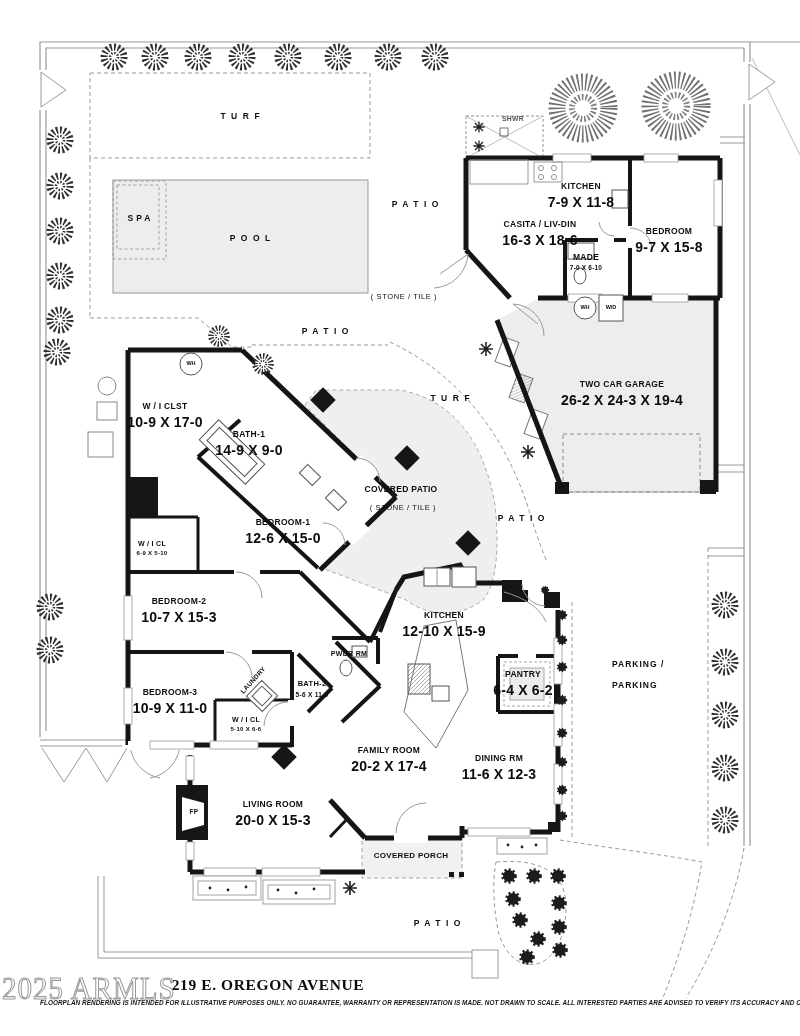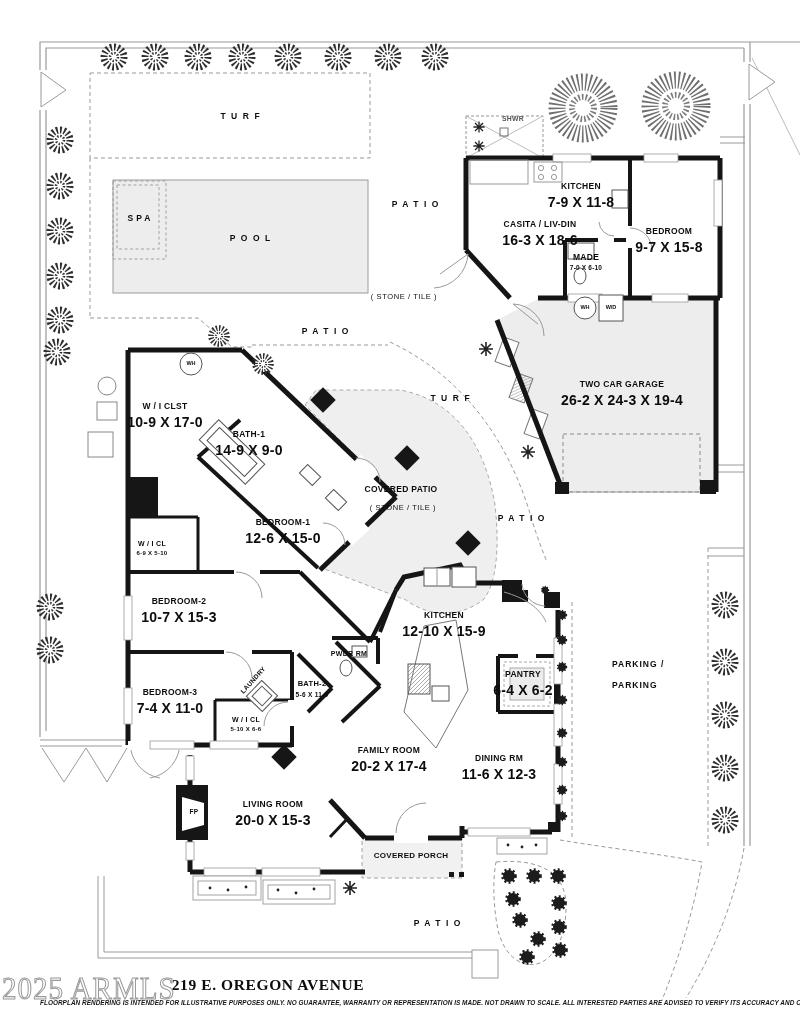--- a/index.html
+++ b/index.html
@@ -417,21 +417,21 @@
 <div class="lbl" style="left:349px;top:654px;font-size:7px">PWDR RM</div>
 <div class="lbl" style="left:523px;top:684px">
   <div>PANTRY</div>
   <div class="dim">6-4 X 6-2</div>
 </div>
 <div class="lbl left" style="left:612px;top:658px;letter-spacing:1px">PARKING  /</div>
 <div class="lbl left" style="left:612px;top:679px;letter-spacing:1px">PARKING</div>
 
 <div class="lbl" style="left:170px;top:702px">
   <div>BEDROOM-3</div>
-  <div class="dim">7-4  X  11-0</div>
+  <div class="dim">10-9  X  11-0</div>
 </div>
 <div class="lbl" style="left:246px;top:724px">
   <div style="font-size:7px">W / I  CL</div>
   <div style="font-size:6px">5-10 X 6-6</div>
 </div>
 <div class="lbl" style="left:389px;top:760px">
   <div>FAMILY ROOM</div>
   <div class="dim">20-2  X  17-4</div>
 </div>
 <div class="lbl" style="left:499px;top:768px">

